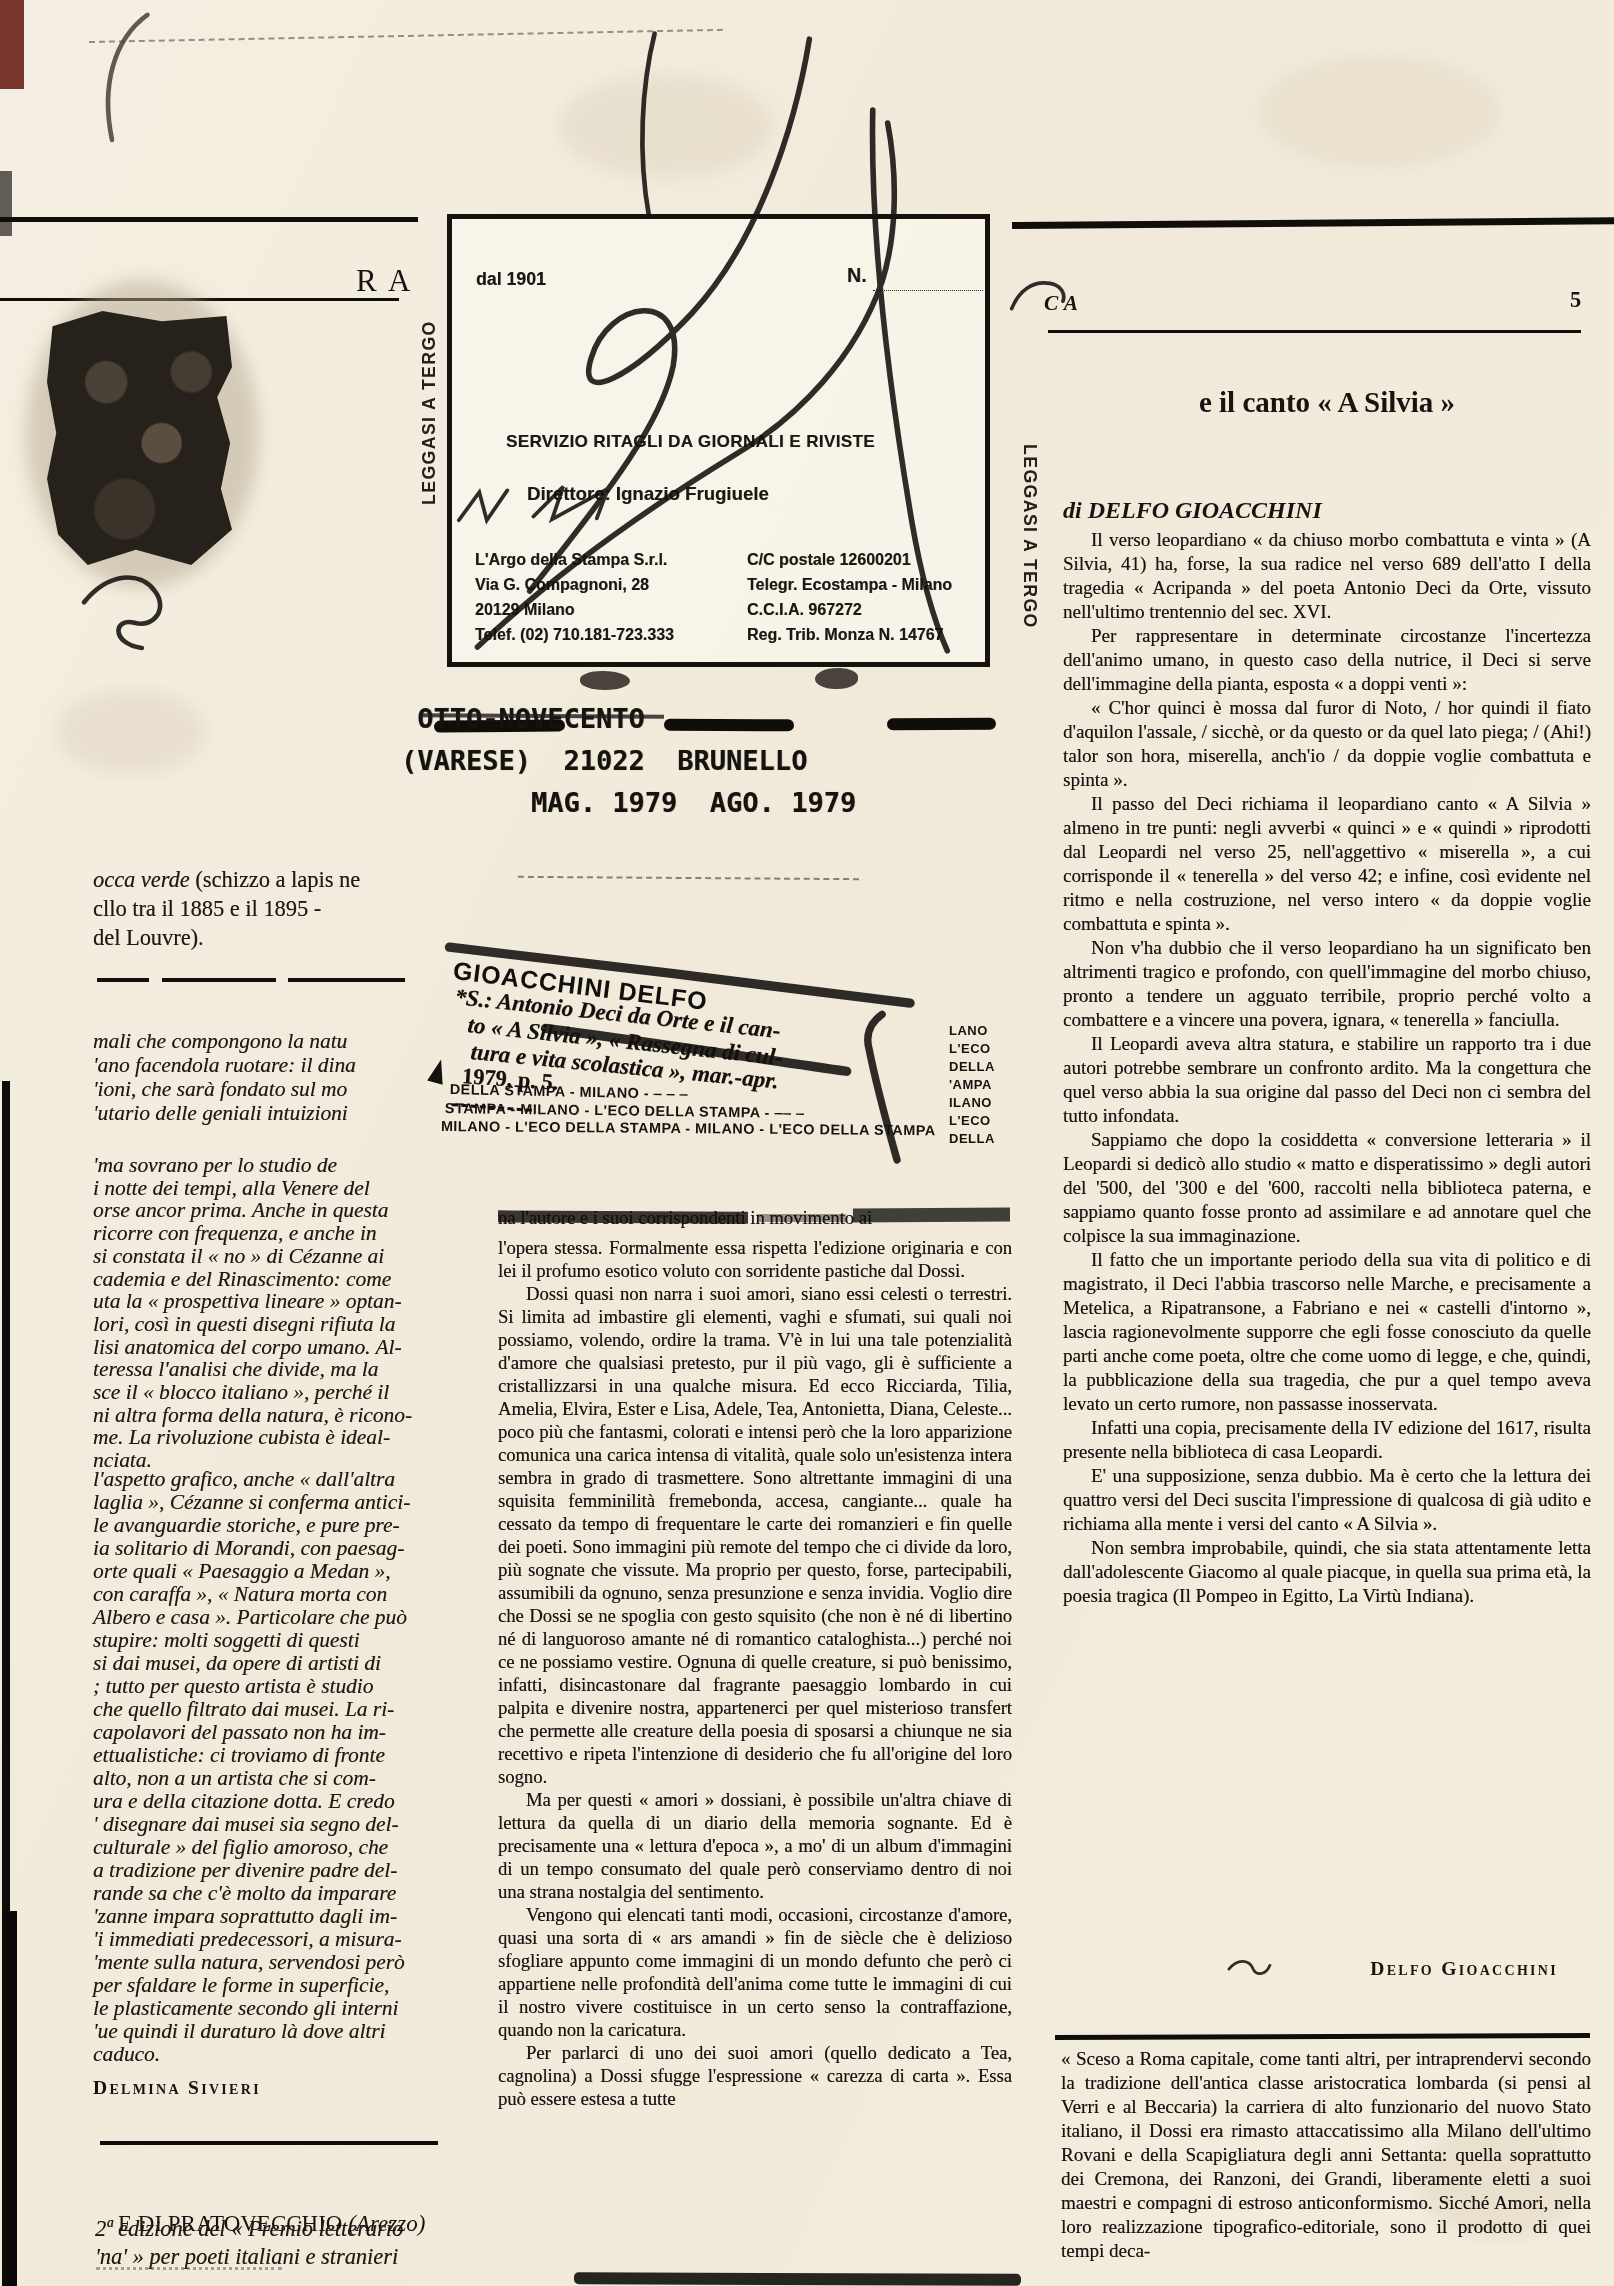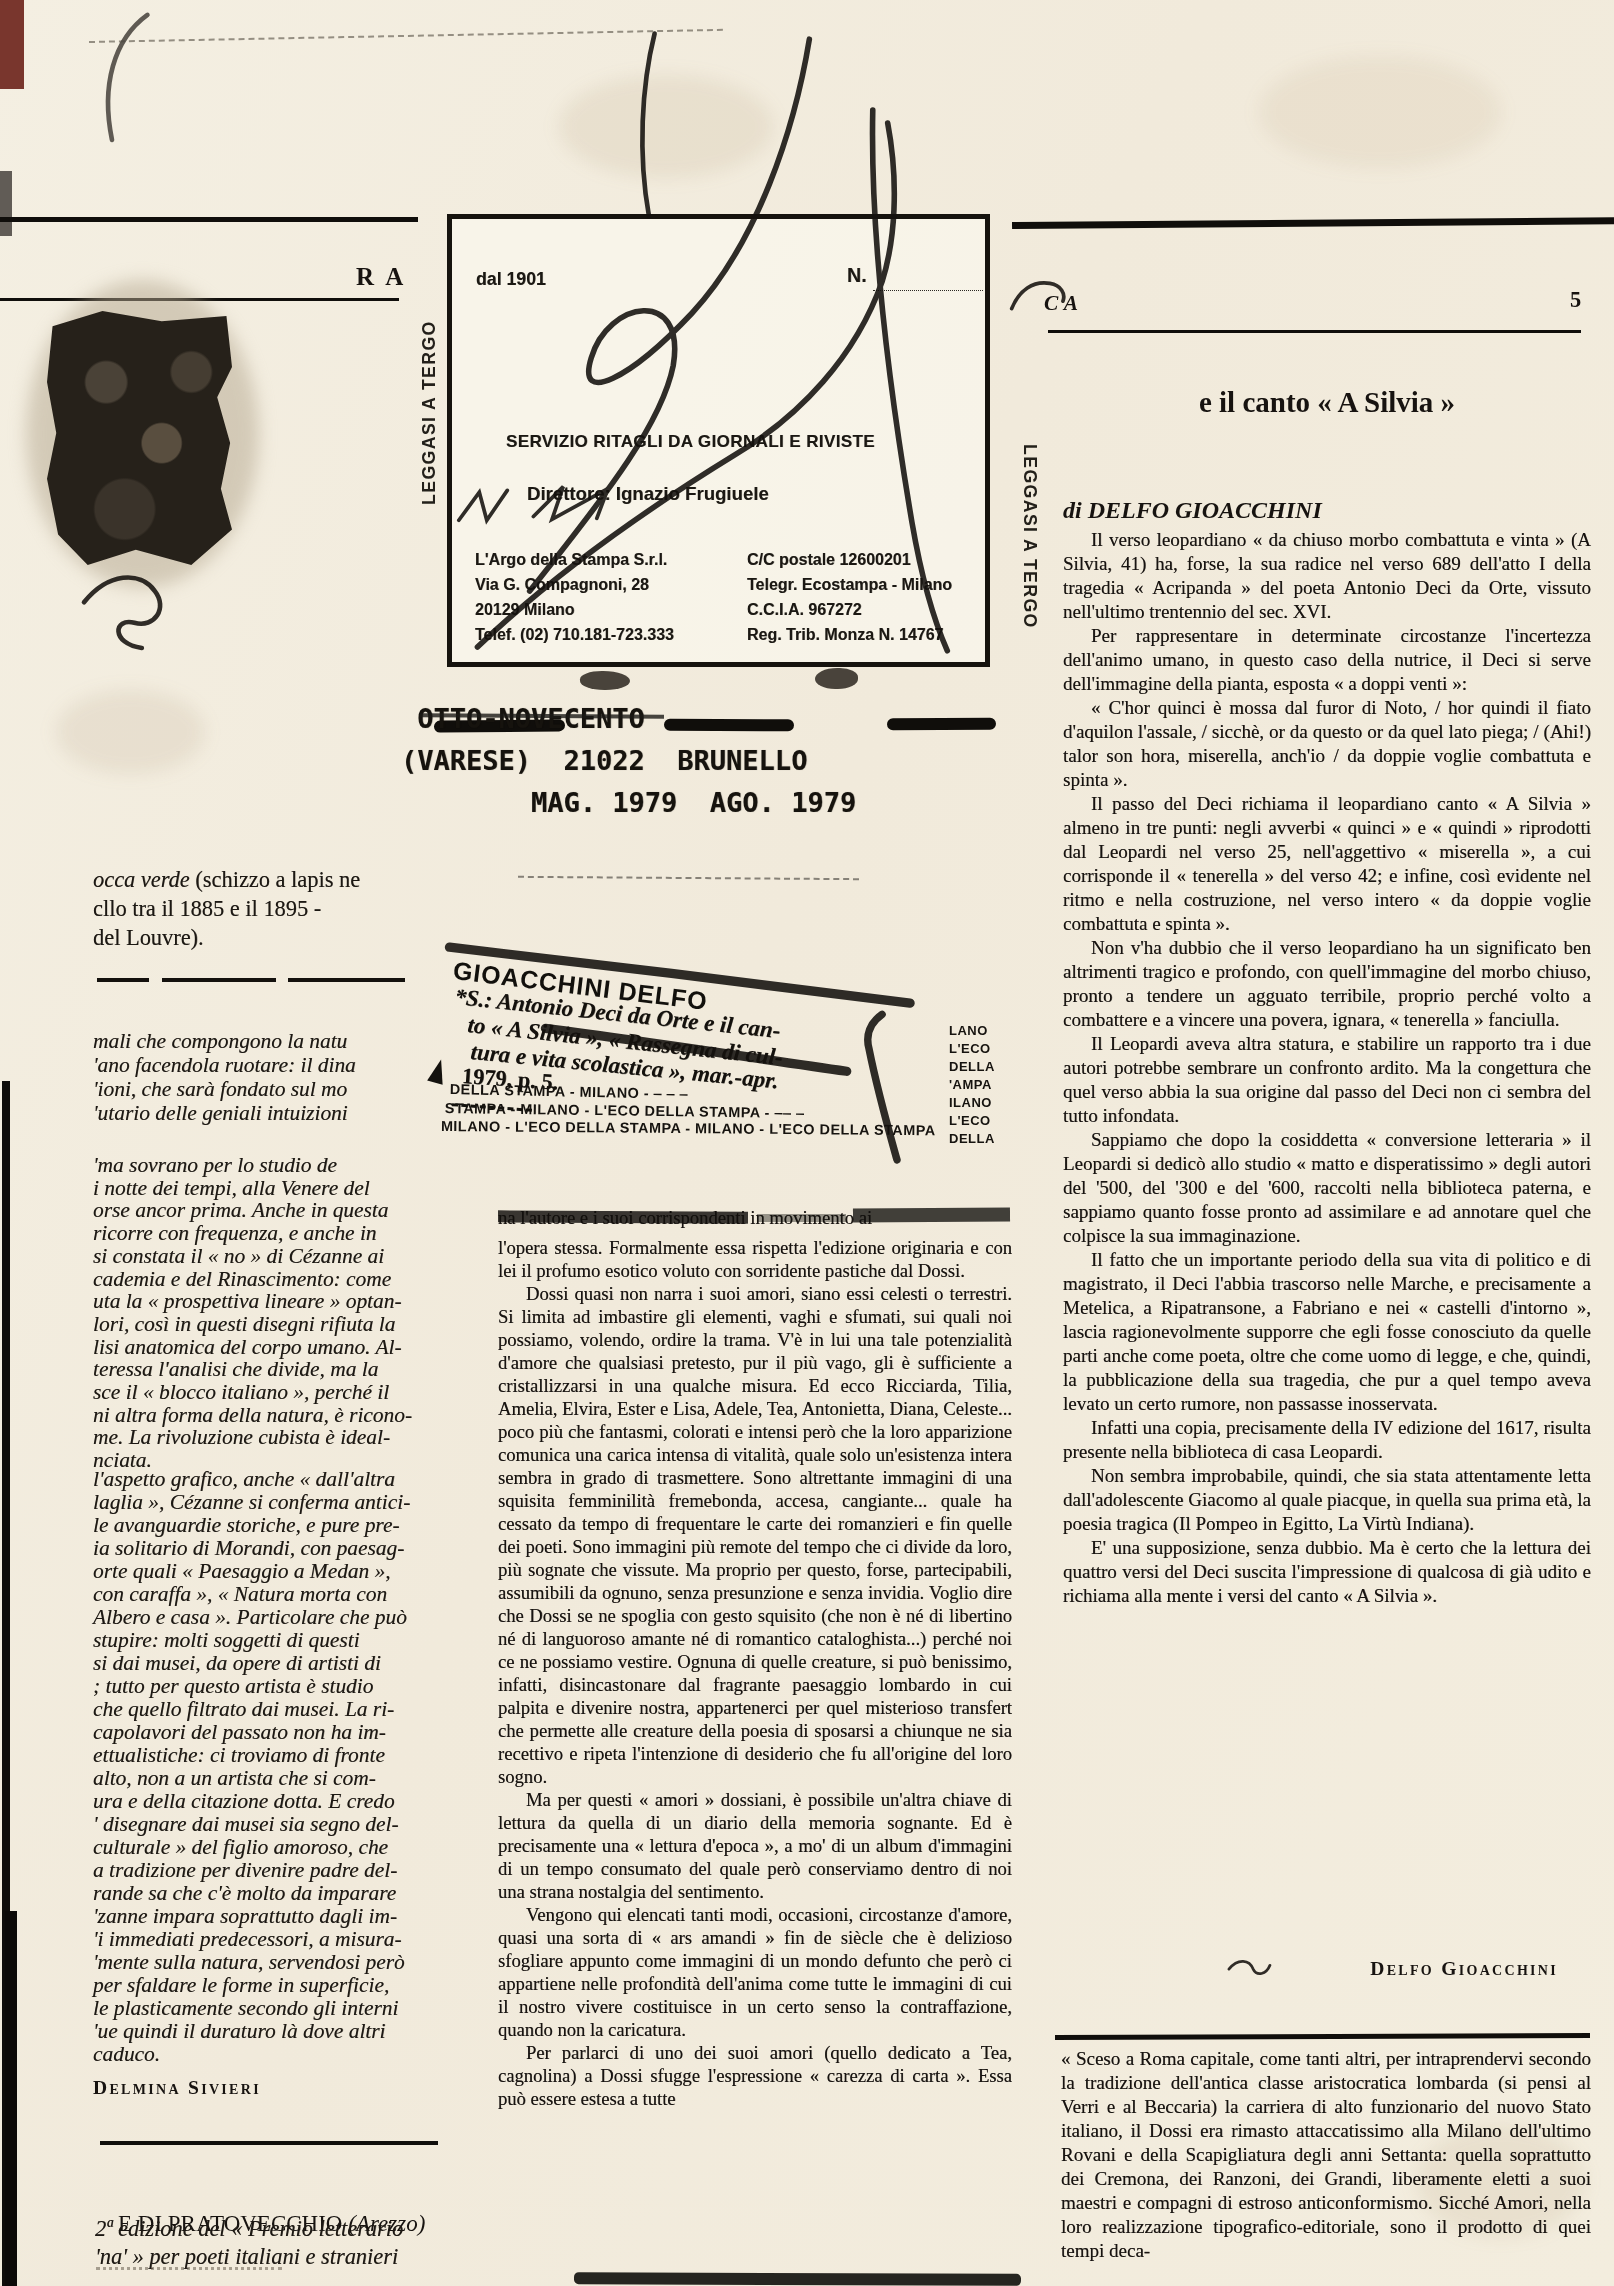--- a/index.html
+++ b/index.html
@@ -40,21 +40,21 @@
   <div class="abs spot" style="left:56px;top:690px;width:149px;height:84px;background:rgba(140,110,70,.10)"></div>
   <div class="abs spot" style="left:1417px;top:2125px;width:168px;height:112px;background:rgba(150,120,70,.10)"></div>
 
   <div class="abs" style="left:0;top:0;width:24px;height:89px;background:#6b2119;opacity:.9"></div>
   <div class="abs" style="left:0;top:171px;width:12px;height:65px;background:#3c3733;opacity:.8"></div>
   <div class="abs" style="left:1.9px;top:1081px;width:8.4px;height:1205px;background:#0f0d0a"></div>
   <div class="abs" style="left:4.7px;top:1911px;width:12px;height:376px;background:#0c0a08"></div>
   <div class="abs" style="left:89px;top:41px;width:634px;border-top:2.8px dashed #7d776b;transform:rotate(-1.1deg);transform-origin:0 0;opacity:.8"></div>
 
   <div class="abs bar" style="left:0;top:217px;width:418px;height:4.7px"></div>
-  <div class="abs" style="left:356px;top:263px;font-weight:bold;font-size:25px;letter-spacing:11.2px">RA</div>
+  <div class="abs" style="left:356px;top:263px;font-weight:normal;font-size:31px;letter-spacing:11.2px">RA</div>
   <div class="abs bar" style="left:0;top:298px;width:399px;height:2.8px"></div>
 
   <div class="abs spot" style="left:26px;top:280px;width:233px;height:308px;background:#b4a78f;opacity:.5"></div>
   <div class="abs" style="left:47px;top:311px;width:185px;height:254px;background:#26211a;
               clip-path:polygon(3% 6%,30% 0,62% 4%,97% 2%,100% 22%,92% 34%,99% 52%,94% 70%,100% 86%,78% 100%,48% 94%,22% 100%,6% 88%,0 66%,5% 48%,0 28%);
               background-image:radial-gradient(circle at 32% 28%,#4a4237 0 9%,transparent 10%),radial-gradient(circle at 62% 52%,#594e3f 0 11%,transparent 12%),radial-gradient(circle at 42% 78%,#3a332a 0 13%,transparent 14%),radial-gradient(circle at 78% 24%,#453d32 0 8%,transparent 9%)"></div>
 
   <div class="abs bar" style="left:1012px;top:222px;width:602px;height:6.5px;transform:rotate(-0.45deg);transform-origin:0 0"></div>
   <div class="abs" style="left:1044px;top:291px;font-style:italic;font-weight:bold;font-size:21.4px;letter-spacing:5.6px">CA</div>
   <div class="abs" style="left:1570px;top:287px;font-weight:bold;font-size:22.4px">5</div>
@@ -197,22 +197,22 @@
   <div class="abs serifbody" style="left:1063px;top:528px;width:528px">
     <p>Il verso leopardiano « da chiuso morbo combattuta e vinta » (A Silvia, 41) ha, forse, la sua radice nel verso 689 dell'atto I della tragedia « Acripanda » del poeta Antonio Deci da Orte, vissuto nell'ultimo trentennio del sec. XVI.</p>
     <p>Per rappresentare in determinate circostanze l'incertezza dell'animo umano, in questo caso della nutrice, il Deci si serve dell'immagine della pianta, esposta « a doppi venti »:</p>
     <p>« C'hor quinci è mossa dal furor di Noto, / hor quindi il fiato d'aquilon l'assale, / sicchè, or da questo or da quel lato piega; / (Ahi!) talor son hora, miserella, anch'io / da doppie voglie combattuta e spinta ».</p>
     <p>Il passo del Deci richiama il leopardiano canto « A Silvia » almeno in tre punti: negli avverbi « quinci » e « quindi » riprodotti dal Leopardi nel verso 25, nell'aggettivo « miserella », a cui corrisponde il « tenerella » del verso 42; e infine, così evidente nel ritmo e nella costruzione, nel verso intero « da doppie voglie combattuta e spinta ».</p>
     <p>Non v'ha dubbio che il verso leopardiano ha un significato ben altrimenti tragico e profondo, con quell'immagine del morbo chiuso, pronto a tendere un agguato terribile, proprio perché volto a combattere e a vincere una povera, ignara, « tenerella » fanciulla.</p>
     <p>Il Leopardi aveva altra statura, e stabilire un rapporto tra i due autori potrebbe sembrare un confronto ardito. Ma la congettura che quel verso abbia la sua origine dal passo del Deci non ci sembra del tutto infondata.</p>
     <p>Sappiamo che dopo la cosiddetta « conversione letteraria » il Leopardi si dedicò allo studio « matto e disperatissimo » degli autori del '500, del '300 e del '600, raccolti nella biblioteca paterna, e sappiamo quanto fosse pronto ad assimilare e ad annotare quel che colpisce la sua immaginazione.</p>
     <p>Il fatto che un importante periodo della sua vita di politico e di magistrato, il Deci l'abbia trascorso nelle Marche, e precisamente a Metelica, a Ripatransone, a Fabriano e nei « castelli d'intorno », lascia ragionevolmente supporre che egli fosse conosciuto da quelle parti anche come poeta, oltre che come uomo di legge, e che, quindi, la pubblicazione della sua tragedia, che pur a quel tempo aveva levato un certo rumore, non passasse inosservata.</p>
     <p>Infatti una copia, precisamente della IV edizione del 1617, risulta presente nella biblioteca di casa Leopardi.</p>
+    <p>E' una supposizione, senza dubbio. Ma è certo che la lettura dei quattro versi del Deci suscita l'impressione di qualcosa di già udito e richiama alla mente i versi del canto « A Silvia ».</p>
     <p>Non sembra improbabile, quindi, che sia stata attentamente letta dall'adolescente Giacomo al quale piacque, in quella sua prima età, la poesia tragica (Il Pompeo in Egitto, La Virtù Indiana).</p>
-    <p>E' una supposizione, senza dubbio. Ma è certo che la lettura dei quattro versi del Deci suscita l'impressione di qualcosa di già udito e richiama alla mente i versi del canto « A Silvia ».</p>
   </div>
   <div class="abs smallcaps" style="left:1063px;top:1958px;width:495px;text-align:right;font-size:19.6px">Delfo Gioacchini</div>
   <div class="abs bar" style="left:1055px;top:2034px;width:535px;height:4.7px;transform:rotate(-.2deg)"></div>
   <div class="abs serifbody" style="left:1061px;top:2047px;width:530px;height:240px;overflow:hidden">
     <p class="noindent">« Sceso a Roma capitale, come tanti altri, per intraprendervi secondo la tradizione dell'antica classe aristocratica lombarda (si pensi al Verri e al Beccaria) la carriera di alto funzionario del nuovo Stato italiano, il Dossi era rimasto attaccatissimo alla Milano dell'ultimo Rovani e della Scapigliatura degli anni Settanta: quella soprattutto dei Cremona, dei Ranzoni, dei Grandi, liberamente eletti a suoi maestri e compagni di estroso anticonformismo. Sicché Amori, nella loro realizzazione tipografico-editoriale, sono il prodotto di quei tempi deca-</p>
   </div>
 
   <svg class="abs" width="1615" height="2287" viewBox="0 0 1732 2453" style="left:0;top:0;z-index:12;pointer-events:none">
     <g fill="none" stroke="#14110e" stroke-linecap="round" opacity=".88">
       <path stroke-width="5" stroke="#4a463f" d="M 158,16 C 122,42 108,92 120,150"></path>

